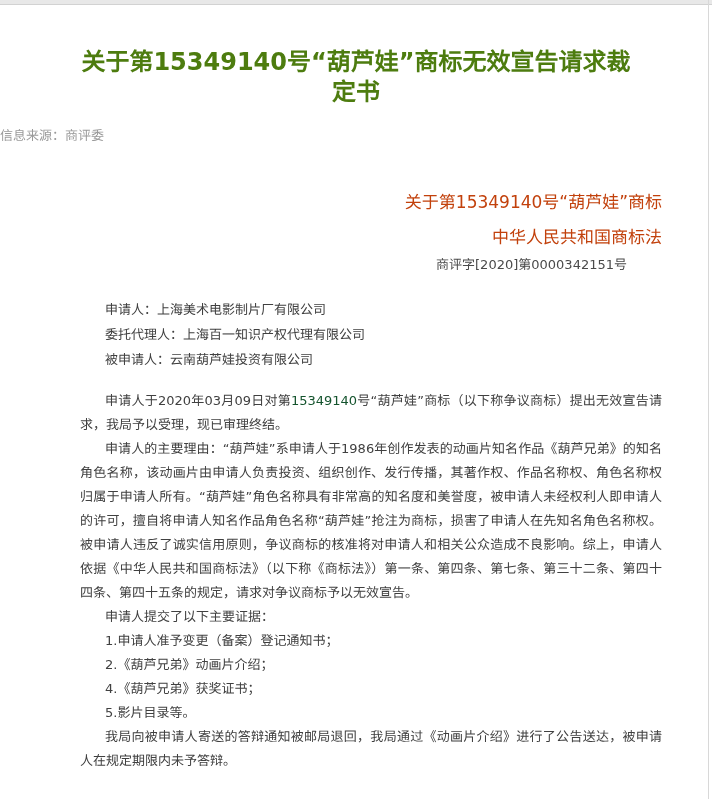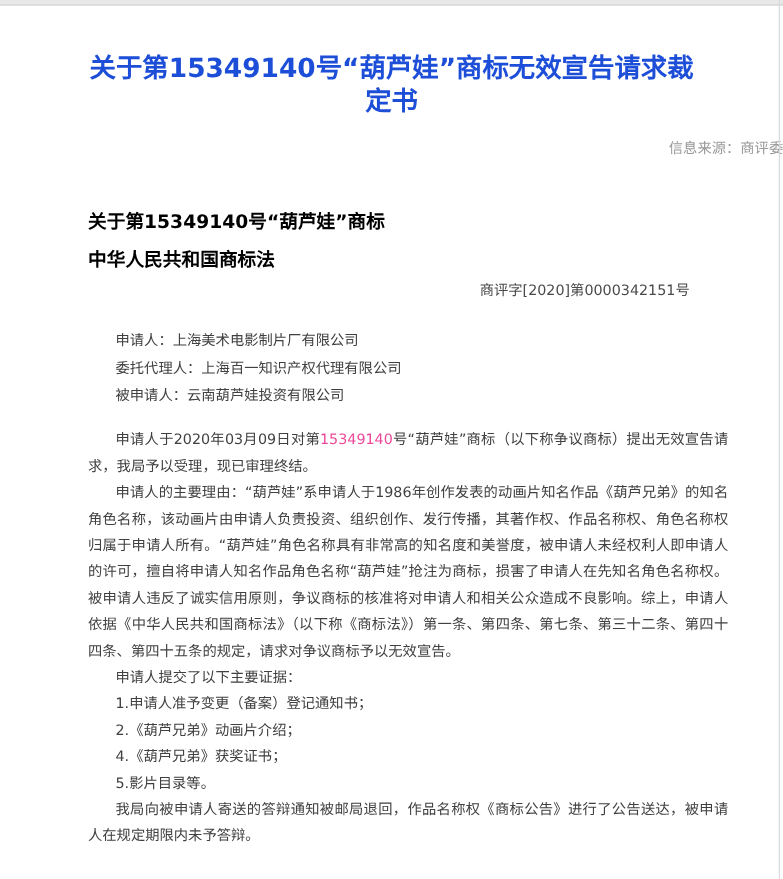--- a/index.html
+++ b/index.html
@@ -29,40 +29,40 @@
     width: 1px;
     background: #d8d8d8;
   }
   .page-title {
     margin: 42px auto 0 auto;
     max-width: 568px;
     text-align: center;
     font-size: 24px;
     line-height: 30px;
     font-weight: bold;
-    color: #1d4ed8;
+    color: #4d7c0f;
   }
   .source-line {
     margin-top: 20px;
-    text-align: right;
+    text-align: left;
     font-size: 13px;
     line-height: 18px;
     color: #9a9a9a;
   }
   .doc {
     margin: 40px auto 0 80px;
     width: 582px;
     font-size: 13px;
   }
   .doc-heading {
-    text-align: left;
+    text-align: right;
     font-size: 17px;
     line-height: 35px;
-    font-weight: bold;
-    color: #000000;
+    font-weight: normal;
+    color: #c2410c;
   }
   .doc-ref {
     margin-top: 0;
     text-align: right;
     padding-right: 35px;
     font-size: 13px;
     line-height: 20px;
     color: #4a4a4a;
   }
   .parties {
@@ -74,21 +74,21 @@
   .doc-body {
     margin-top: 17px;
     line-height: 24px;
   }
   .doc-body p {
     margin: 0;
     text-indent: 25px;
     text-align: justify;
   }
   a.tm-link {
-    color: #ec4899;
+    color: #14532d;
     text-decoration: none;
     cursor: pointer;
   }
 </style>
 </head>
 <body>
 
 <div class="page">
   <div class="top-bar"></div>
   <div class="right-edge-line"></div>
@@ -115,16 +115,16 @@
 
       <p>申请人的主要理由：“葫芦娃”系申请人于1986年创作发表的动画片知名作品《葫芦兄弟》的知名角色名称，该动画片由申请人负责投资、组织创作、发行传播，其著作权、作品名称权、角色名称权归属于申请人所有。“葫芦娃”角色名称具有非常高的知名度和美誉度，被申请人未经权利人即申请人的许可，擅自将申请人知名作品角色名称“葫芦娃”抢注为商标，损害了申请人在先知名角色名称权。被申请人违反了诚实信用原则，争议商标的核准将对申请人和相关公众造成不良影响。综上，申请人依据《中华人民共和国商标法》（以下称《商标法》）第一条、第四条、第七条、第三十二条、第四十四条、第四十五条的规定，请求对争议商标予以无效宣告。</p>
 
       <p>申请人提交了以下主要证据：</p>
 
       <p>1.申请人准予变更（备案）登记通知书；</p>
       <p>2.《葫芦兄弟》动画片介绍；</p>
       <p>4.《葫芦兄弟》获奖证书；</p>
       <p>5.影片目录等。</p>
 
-      <p>我局向被申请人寄送的答辩通知被邮局退回，作品名称权《商标公告》进行了公告送达，被申请人在规定期限内未予答辩。</p>
+      <p>我局向被申请人寄送的答辩通知被邮局退回，我局通过《动画片介绍》进行了公告送达，被申请人在规定期限内未予答辩。</p>
     </div>
   </div>
 </div>
 
 </body></html>

